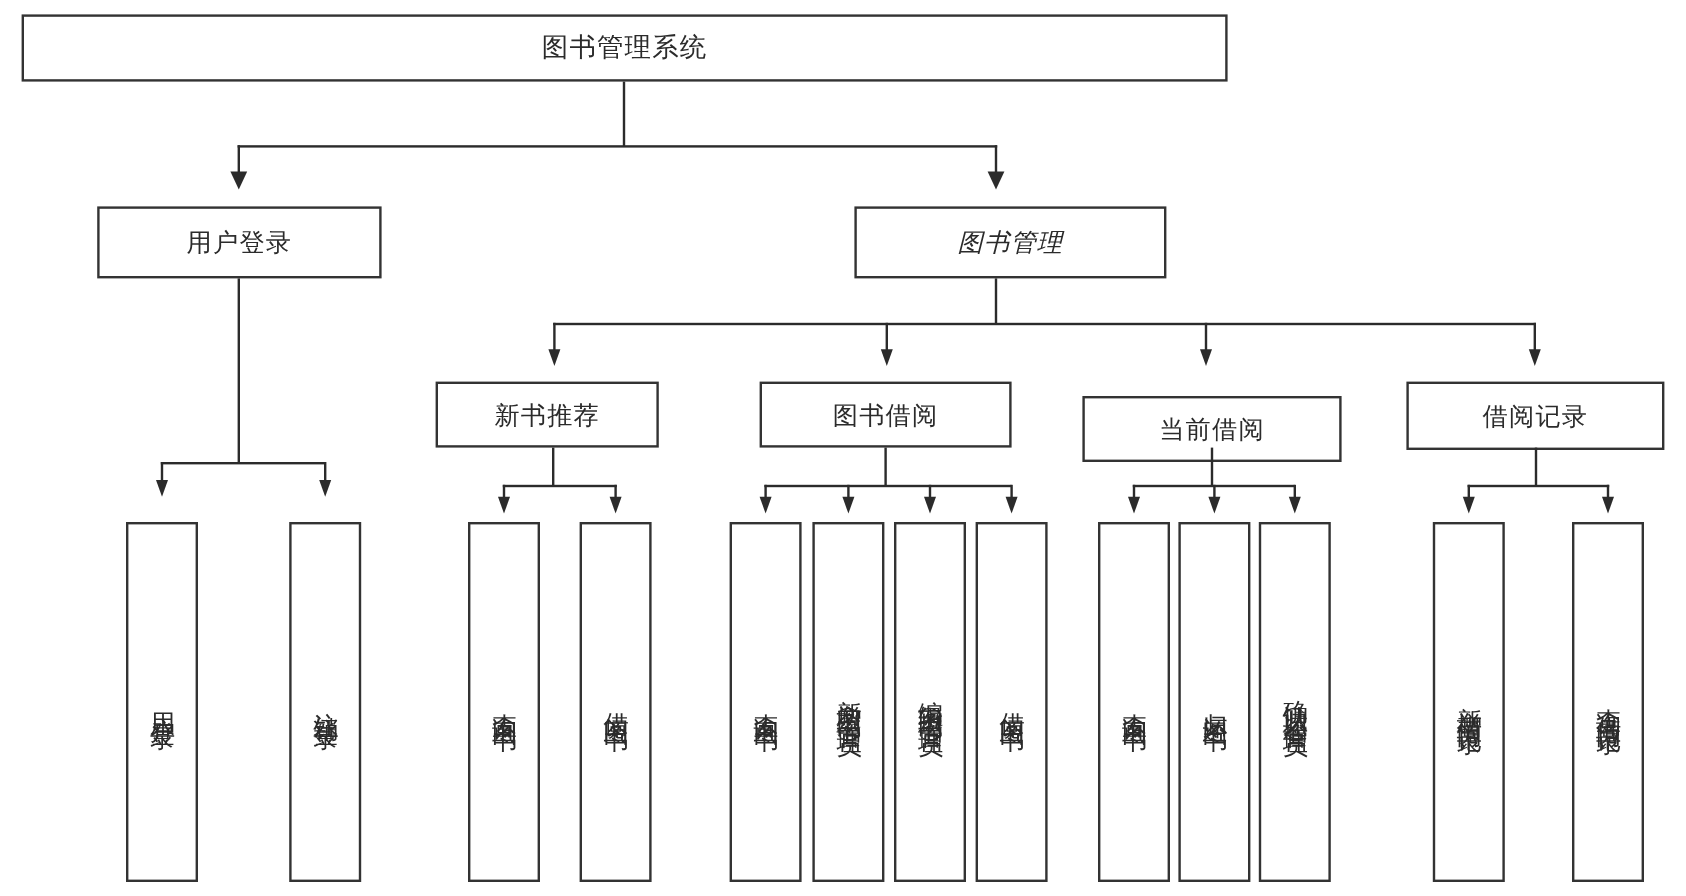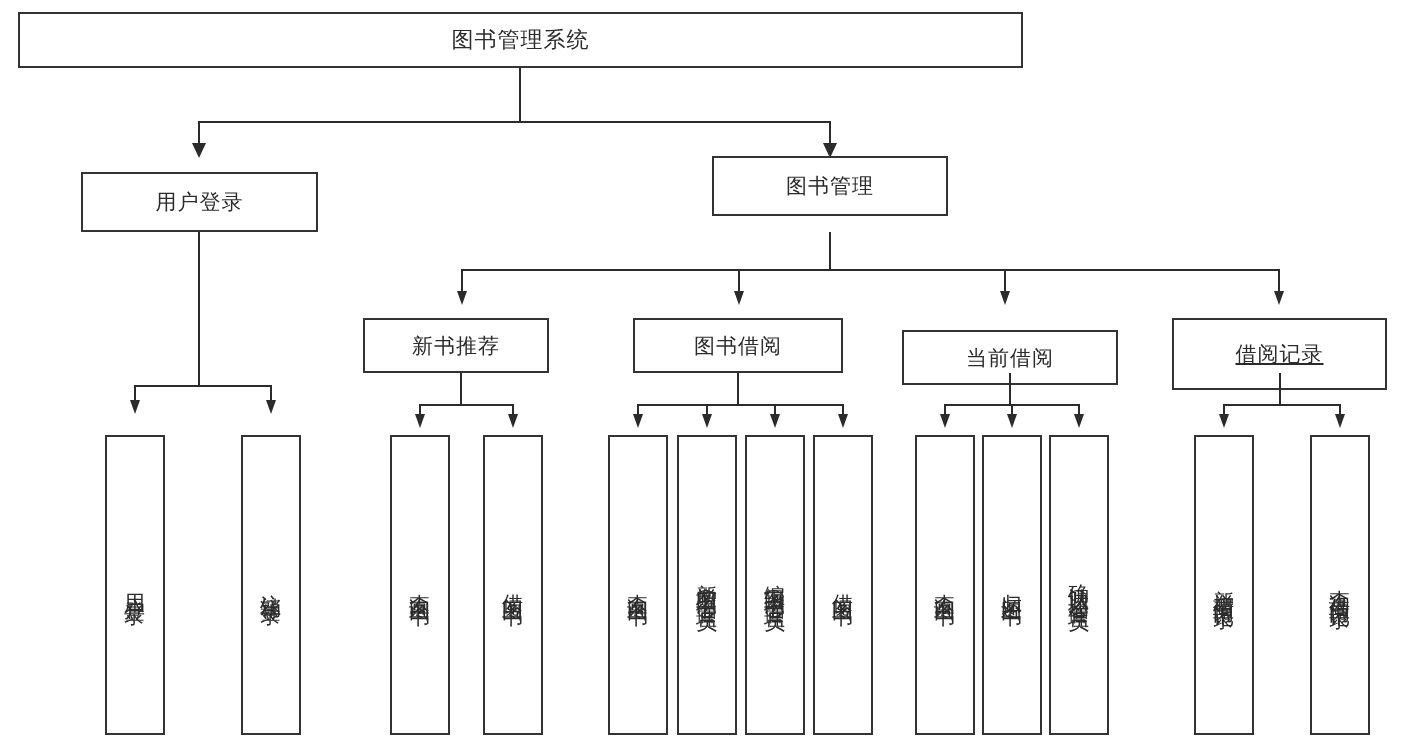--- a/index.html
+++ b/index.html
@@ -91,21 +91,21 @@
   <div class="ln hline" style="left:198px;top:121px;width:633px;"></div>
 
   <div class="ln vline" style="left:198px;top:121px;height:24px;"></div>
   <div class="arrow" style="left:192px;top:143px;"></div>
   <div class="ln vline" style="left:829px;top:121px;height:24px;"></div>
   <div class="arrow" style="left:823px;top:143px;"></div>
 
   <div class="node h" style="left:81px;top:172px;width:237px;height:60px;">
     <span>用户登录</span>
   </div>
-  <div class="node h" style="left:712px;top:156px;width:236px;height:60px;">
+  <div class="node h" style="left:712px;top:172px;width:260px;height:60px;font-style:italic;">
     <span>图书管理</span>
   </div>
 
   <div class="ln vline" style="left:198px;top:232px;height:154px;"></div>
   <div class="ln hline" style="left:134px;top:385px;width:137px;"></div>
   <div class="ln vline" style="left:134px;top:385px;height:17px;"></div>
   <div class="arrow thin" style="left:130px;top:400px;"></div>
   <div class="ln vline" style="left:270px;top:385px;height:17px;"></div>
   <div class="arrow thin" style="left:266px;top:400px;"></div>
 
@@ -130,21 +130,21 @@
 
   <div class="node h" style="left:633px;top:318px;width:210px;height:55px;">
     <span>图书借阅</span>
   </div>
   <div class="node h" style="left:363px;top:318px;width:186px;height:55px;">
     <span>新书推荐</span>
   </div>
   <div class="node h" style="left:902px;top:318px;width:216px;height:55px;margin-top:12px;">
     <span>当前借阅</span>
   </div>
-  <div class="node h" style="left:1172px;top:318px;width:215px;height:72px;text-decoration:underline;">
+  <div class="node h" style="left:1172px;top:318px;width:215px;height:57px;">
     <span>借阅记录</span>
   </div>
 
   <div class="ln vline" style="left:460px;top:373px;height:32px;"></div>
   <div class="ln hline" style="left:419px;top:404px;width:95px;"></div>
   <div class="ln vline" style="left:419px;top:404px;height:12px;"></div>
   <div class="arrow thin" style="left:415px;top:414px;"></div>
   <div class="ln vline" style="left:512px;top:404px;height:12px;"></div>
   <div class="arrow thin" style="left:508px;top:414px;"></div>
 

